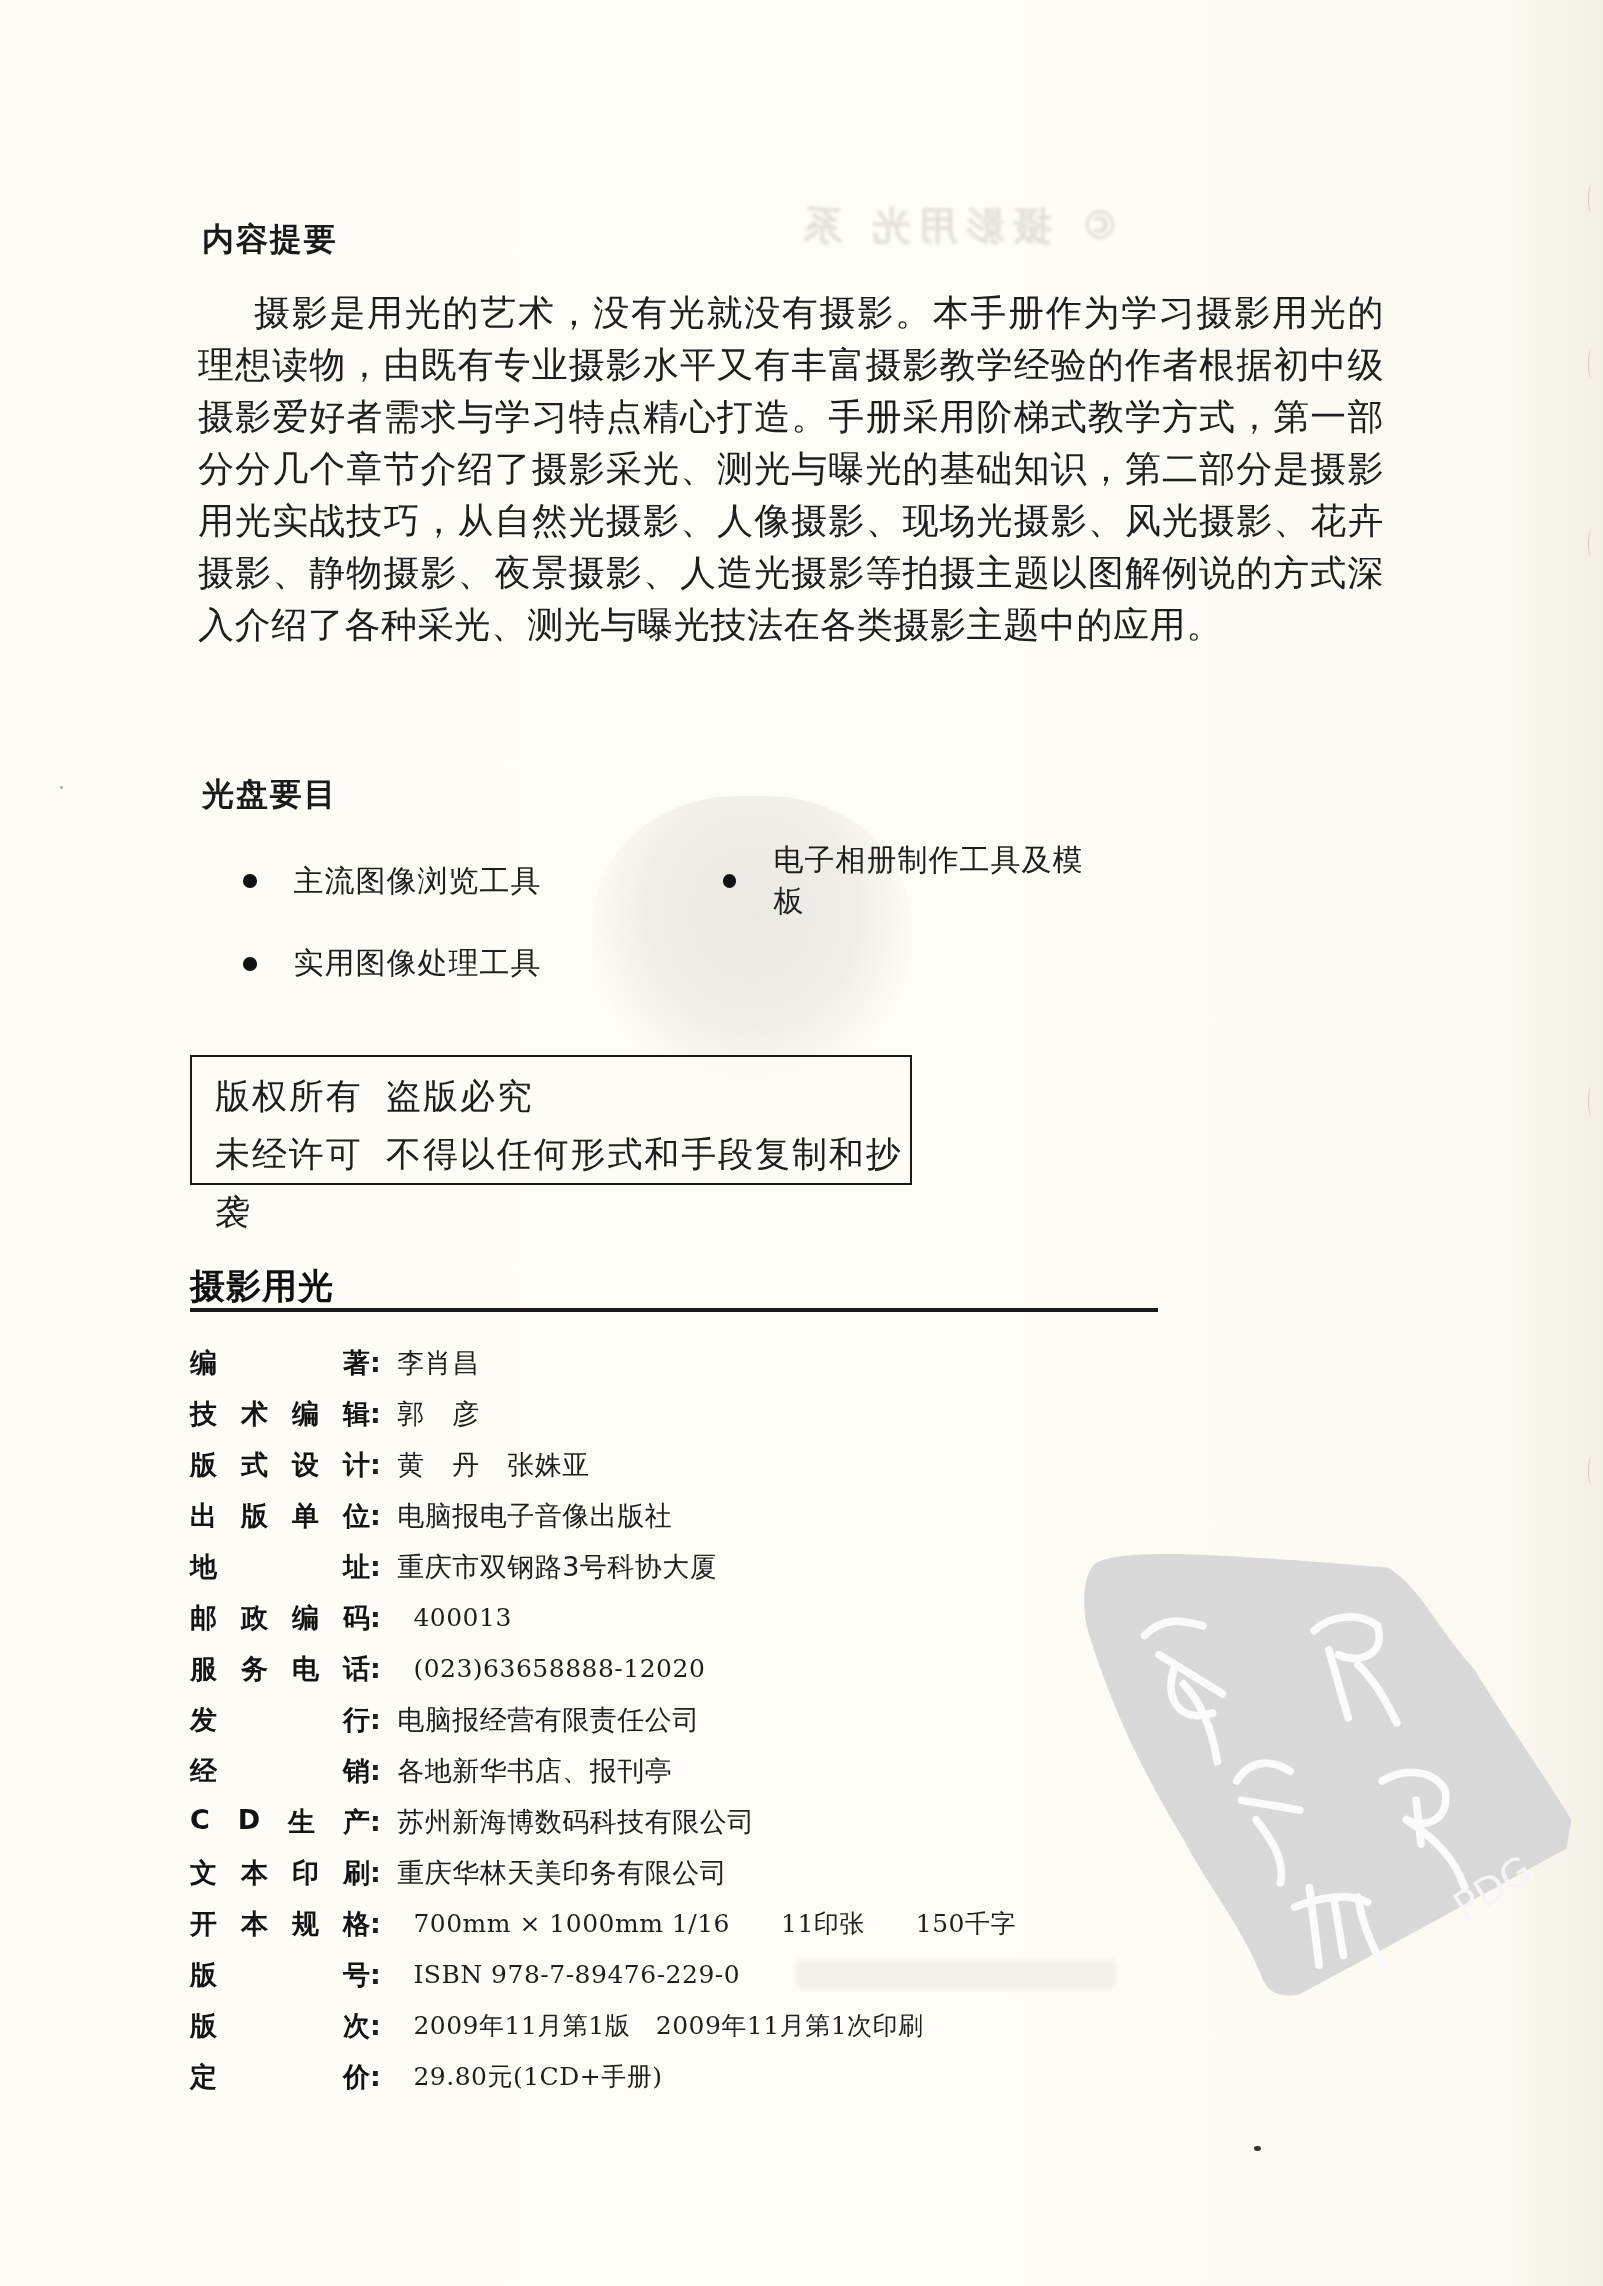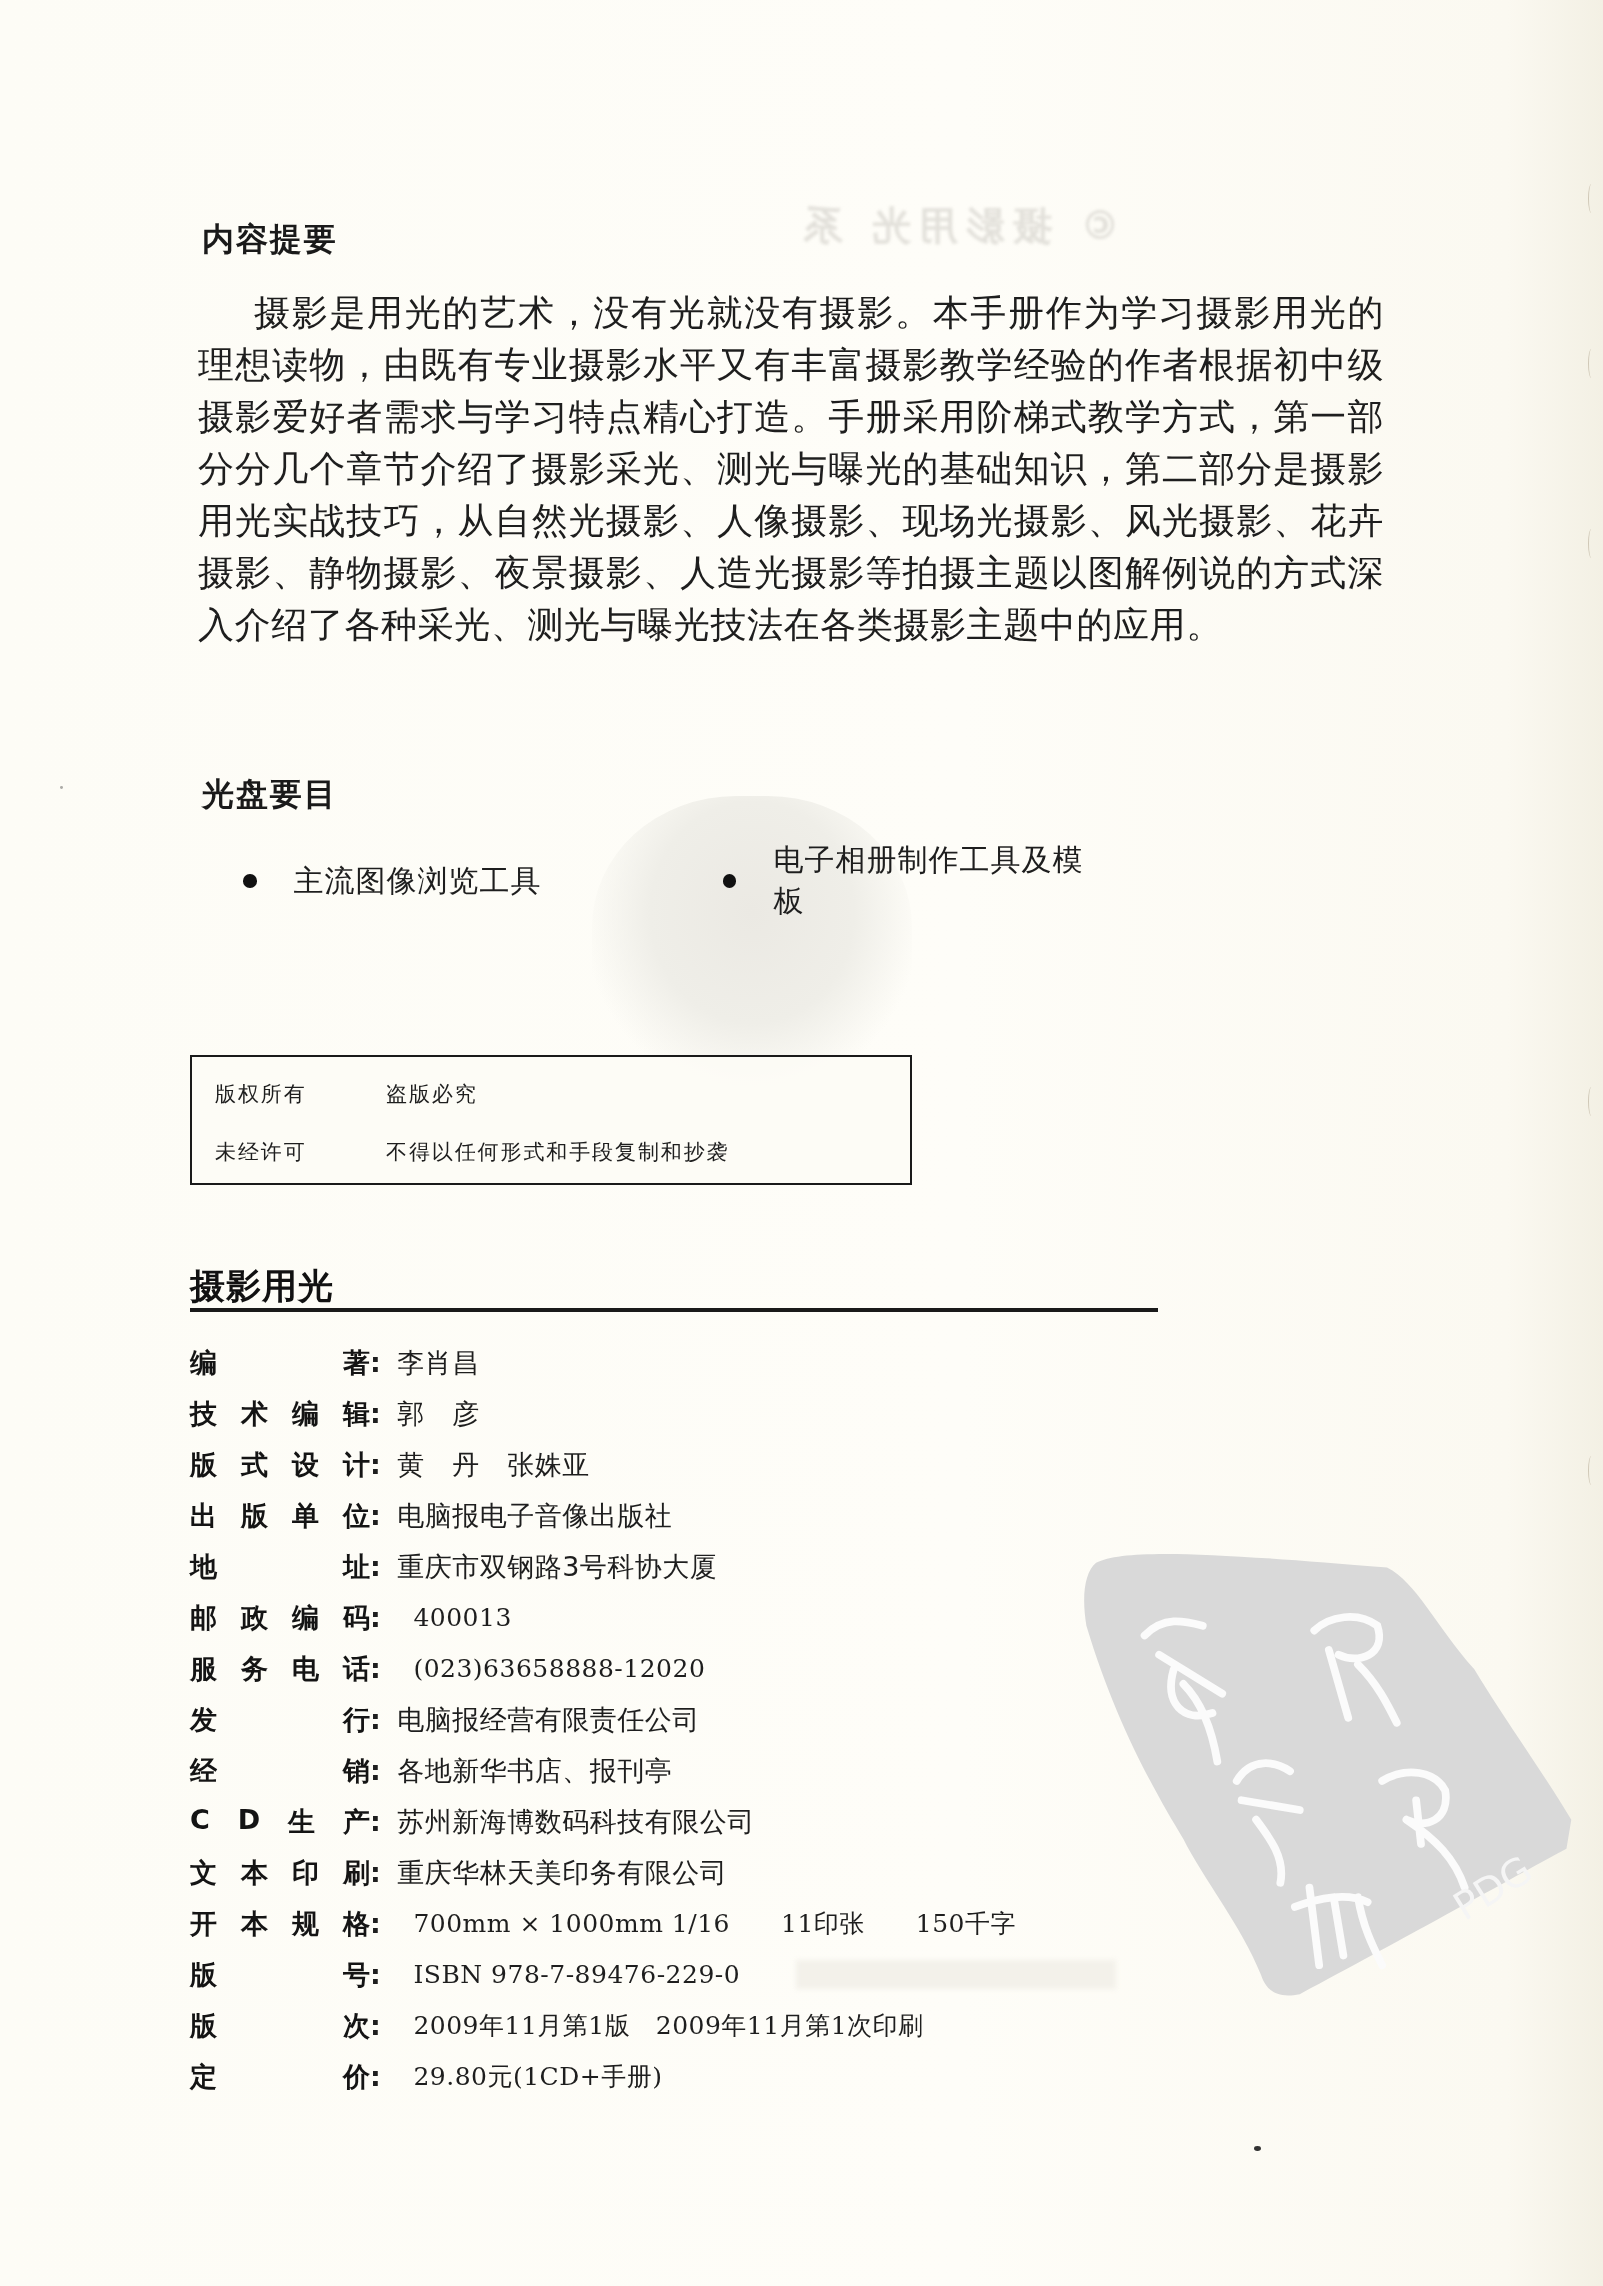--- a/index.html
+++ b/index.html
@@ -110,22 +110,22 @@
     .copyright-box {
       position: absolute;
       left: 190px; top: 1055px;
       width: 722px; height: 130px;
       border: 2.9px solid #1a1a1a;
       box-sizing: border-box;
       padding: 9.7px 0 0 23px;
       background: rgba(253,252,246,0.85);
     }
     .copyright-row {
-      font-family: Liberation Mono, monospace;
-      font-size: 21px;
+      font-family: Liberation Sans, sans-serif;
+      font-size: 35px;
       line-height: 58px;
       color: #1e1e1e;
       letter-spacing: 1.9px;
     }
     .copyright-row .c-label { display: inline-block; width: 171px; }
 
     .book-title {
       position: absolute;
       left: 190px; top: 1263px;
       font-size: 35px;
@@ -209,20 +209,24 @@
 
   <h2 id="h-cd" class="section-heading">光盘要目</h2>
   <ul class="cd-list">
     <li class="cd-item">
       <span class="bullet"></span>
       <span>主流图像浏览工具</span>
     </li>
     <li class="cd-item">
       <span class="bullet"></span>
       <span>电子相册制作工具及模板</span>
+    </li>
+    <li class="cd-item">
+      <span class="bullet"></span>
+      <span>实用图像处理工具</span>
     </li>
   </ul>
 
   <div class="copyright-box">
     <div class="copyright-row">
       <span class="c-label">版权所有</span><span>盗版必究</span>
     </div>
     <div class="copyright-row">
       <span class="c-label">未经许可</span><span>不得以任何形式和手段复制和抄袭</span>
     </div>

